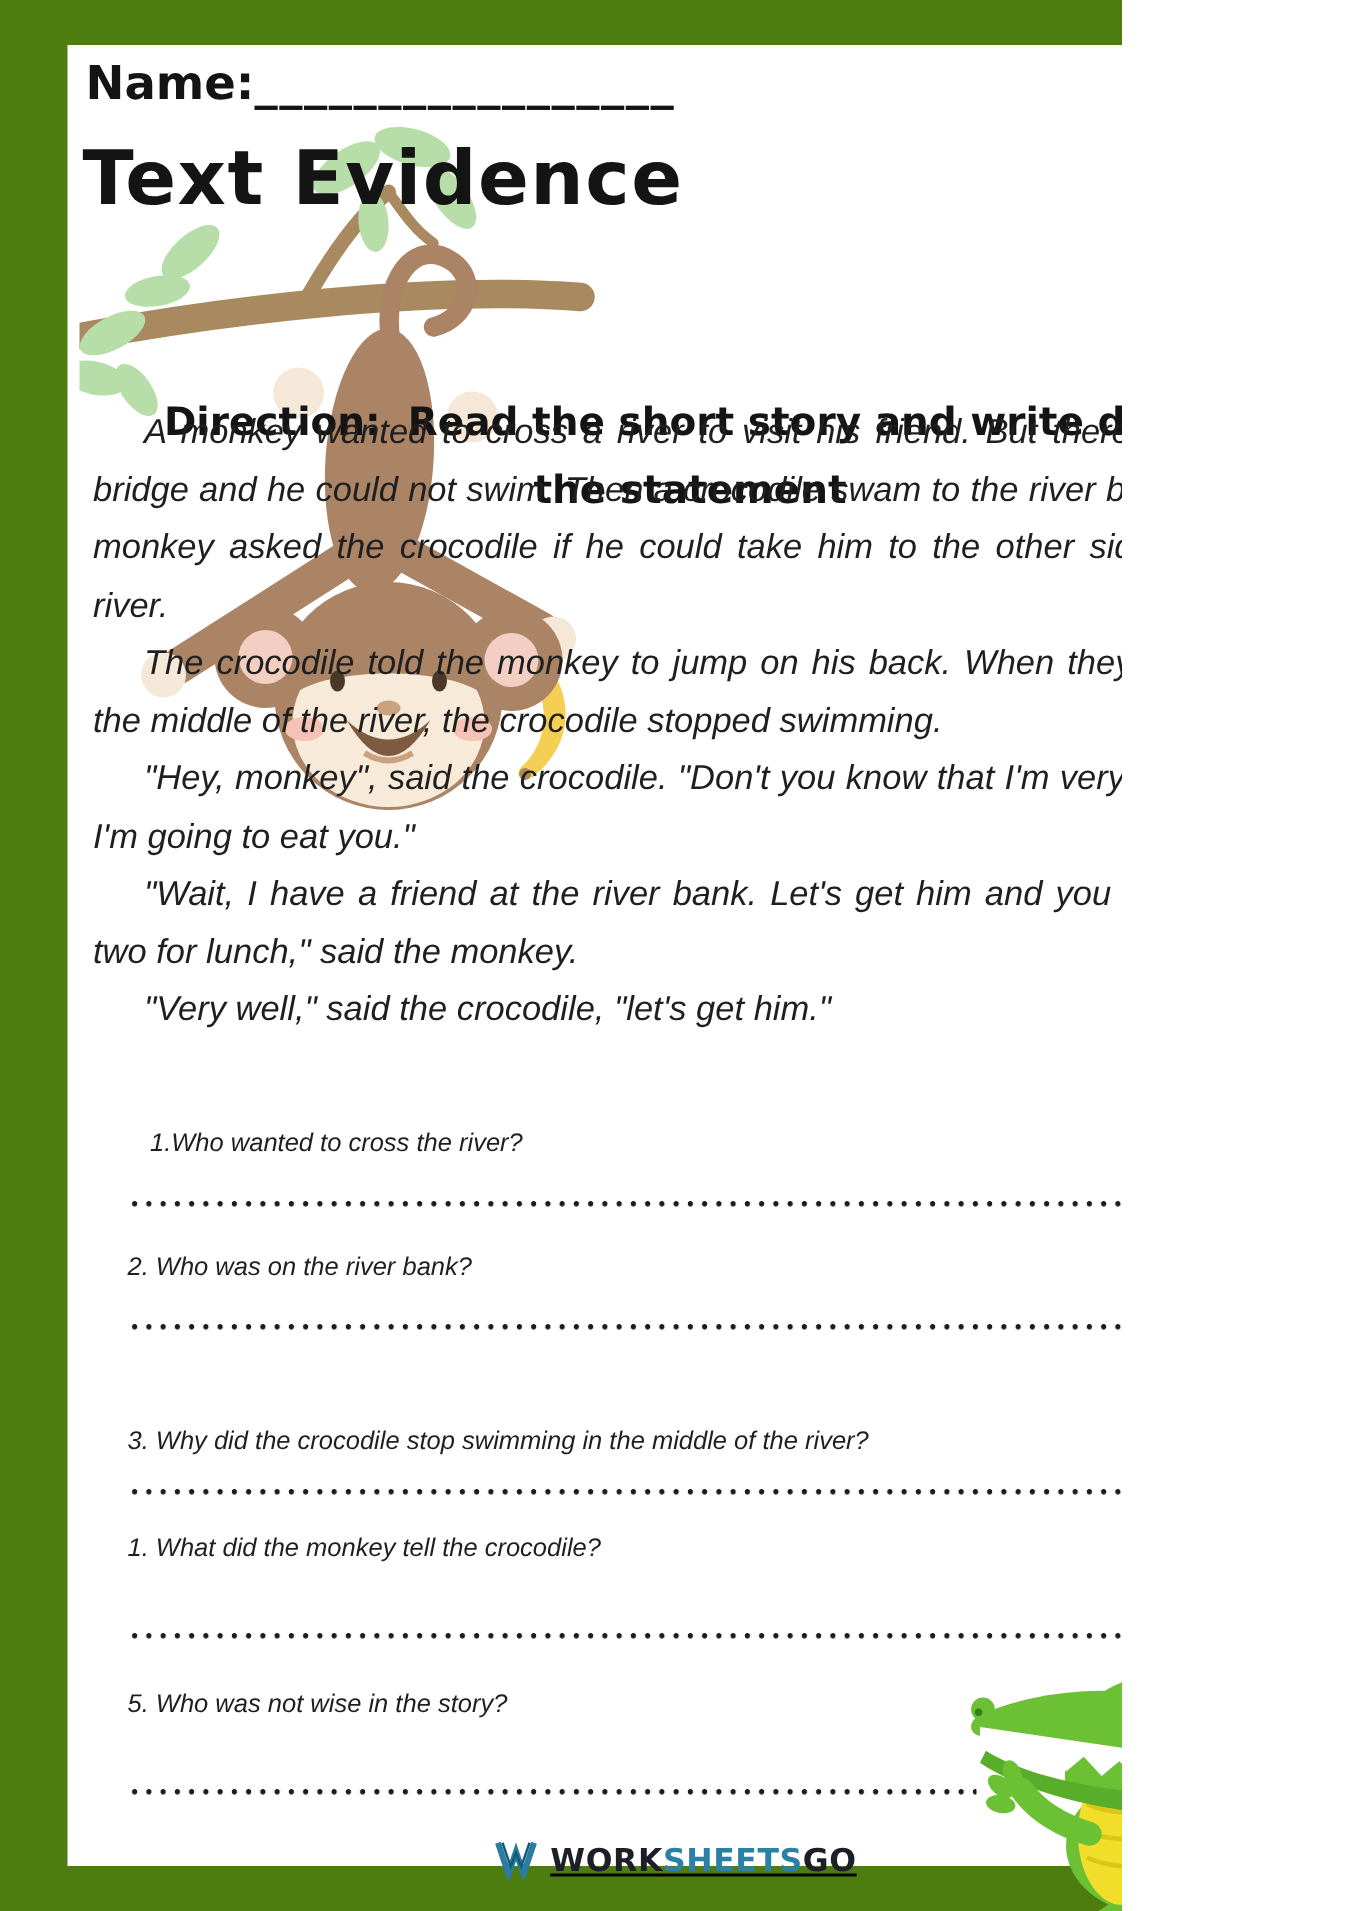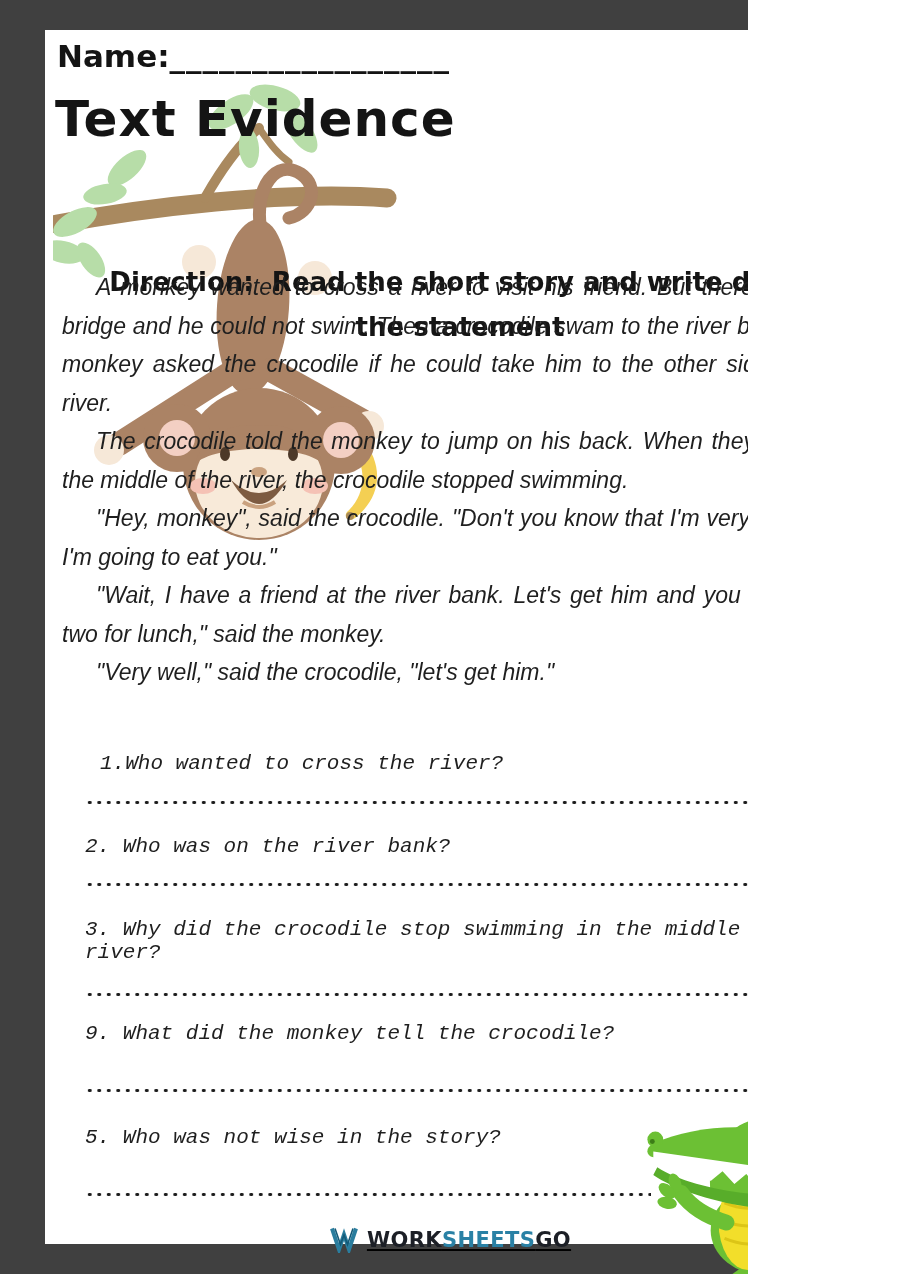--- a/index.html
+++ b/index.html
@@ -1,16 +1,16 @@
 <!DOCTYPE html>
 <html><head>
 <meta charset="utf-8">
 <style>
   html,body{margin:0;padding:0;}
-  .frame{position:relative;width:748px;height:1274px;background:#404040;overflow:hidden;
+  .frame{position:relative;width:748px;height:1274px;background:#4d7c0f;overflow:hidden;
          font-family:"DejaVu Sans", sans-serif;}
   .page{position:absolute;left:45px;top:30px;width:810px;height:1214px;background:#ffffff;}
   .page > *{position:absolute;}
 
   .monkey{left:8px;top:52px;width:420px;height:460px;z-index:0;}
   .croc{left:595px;top:1066px;width:260px;height:178px;z-index:3;}
 
   .header-row{top:8px;left:12px;right:12px;display:flex;justify-content:space-between;
               font-size:31px;font-weight:bold;color:#141414;z-index:2;}
   .blank{letter-spacing:1px;}
@@ -19,25 +19,25 @@
          color:#141414;z-index:2;letter-spacing:1px;}
 
   .direction{top:140px;left:45px;width:740px;font-size:26px;font-weight:bold;line-height:45px;
              color:#141414;z-index:2;white-space:pre-wrap;text-align:center;}
 
   .story{top:238px;left:17px;width:778px;z-index:2;color:#1f1f1f;
          font-family:"Liberation Sans", sans-serif;font-style:italic;
          font-size:23px;line-height:38.5px;text-align:justify;}
   .story p{margin:0;text-indent:34px;}
 
-  .q{left:40px;z-index:2;color:#1f1f1f;font-family:Liberation Mono, monospace;
-     font-style:italic;font-size:21px;}
+  .q{left:40px;z-index:2;color:#1f1f1f;font-family:Liberation Sans, sans-serif;
+     font-style:italic;font-size:17px;}
   .q1{top:722px;left:55px;}
   .q2{top:805px;}
-  .q3{top:888px;}
+  .q3{top:921px;}
   .q4{top:992px;}
   .q5{top:1096px;}
 
   .dotline{left:40px;width:762px;height:5px;z-index:2;
            background-image:radial-gradient(circle,#1c1c1c 1.6px,transparent 2px);
            background-size:9.5px 5px;background-repeat:repeat-x;}
   .l1{top:770px;}
   .l2{top:852px;}
   .l3{top:962px;}
   .l4{top:1058px;}
@@ -124,21 +124,21 @@
 
     <div class="q q1">1.Who wanted to cross the river?</div>
     <div class="dotline l1"></div>
 
     <div class="q q2">2. Who was on the river bank?</div>
     <div class="dotline l2"></div>
 
     <div class="q q3">3. Why did the crocodile stop swimming in the middle of the river?</div>
     <div class="dotline l3"></div>
 
-    <div class="q q4">9. What did the monkey tell the crocodile?</div>
+    <div class="q q4">1. What did the monkey tell the crocodile?</div>
     <div class="dotline l4"></div>
 
     <div class="q q5">5. Who was not wise in the story?</div>
     <div class="dotline l5"></div>
 
     <div class="footer">
       <svg width="30" height="27" viewBox="0 0 30 26" aria-hidden="true">
         <path d="M3,2 L10,23 L15,8 L20,23 L27,2" stroke="#2a7d9e" stroke-width="4" fill="none"></path>
         <path d="M6,2 L11.5,18 L15,8.5 L18.5,18 L24,2" stroke="#145a78" stroke-width="1.6" fill="none"></path>
       </svg>

